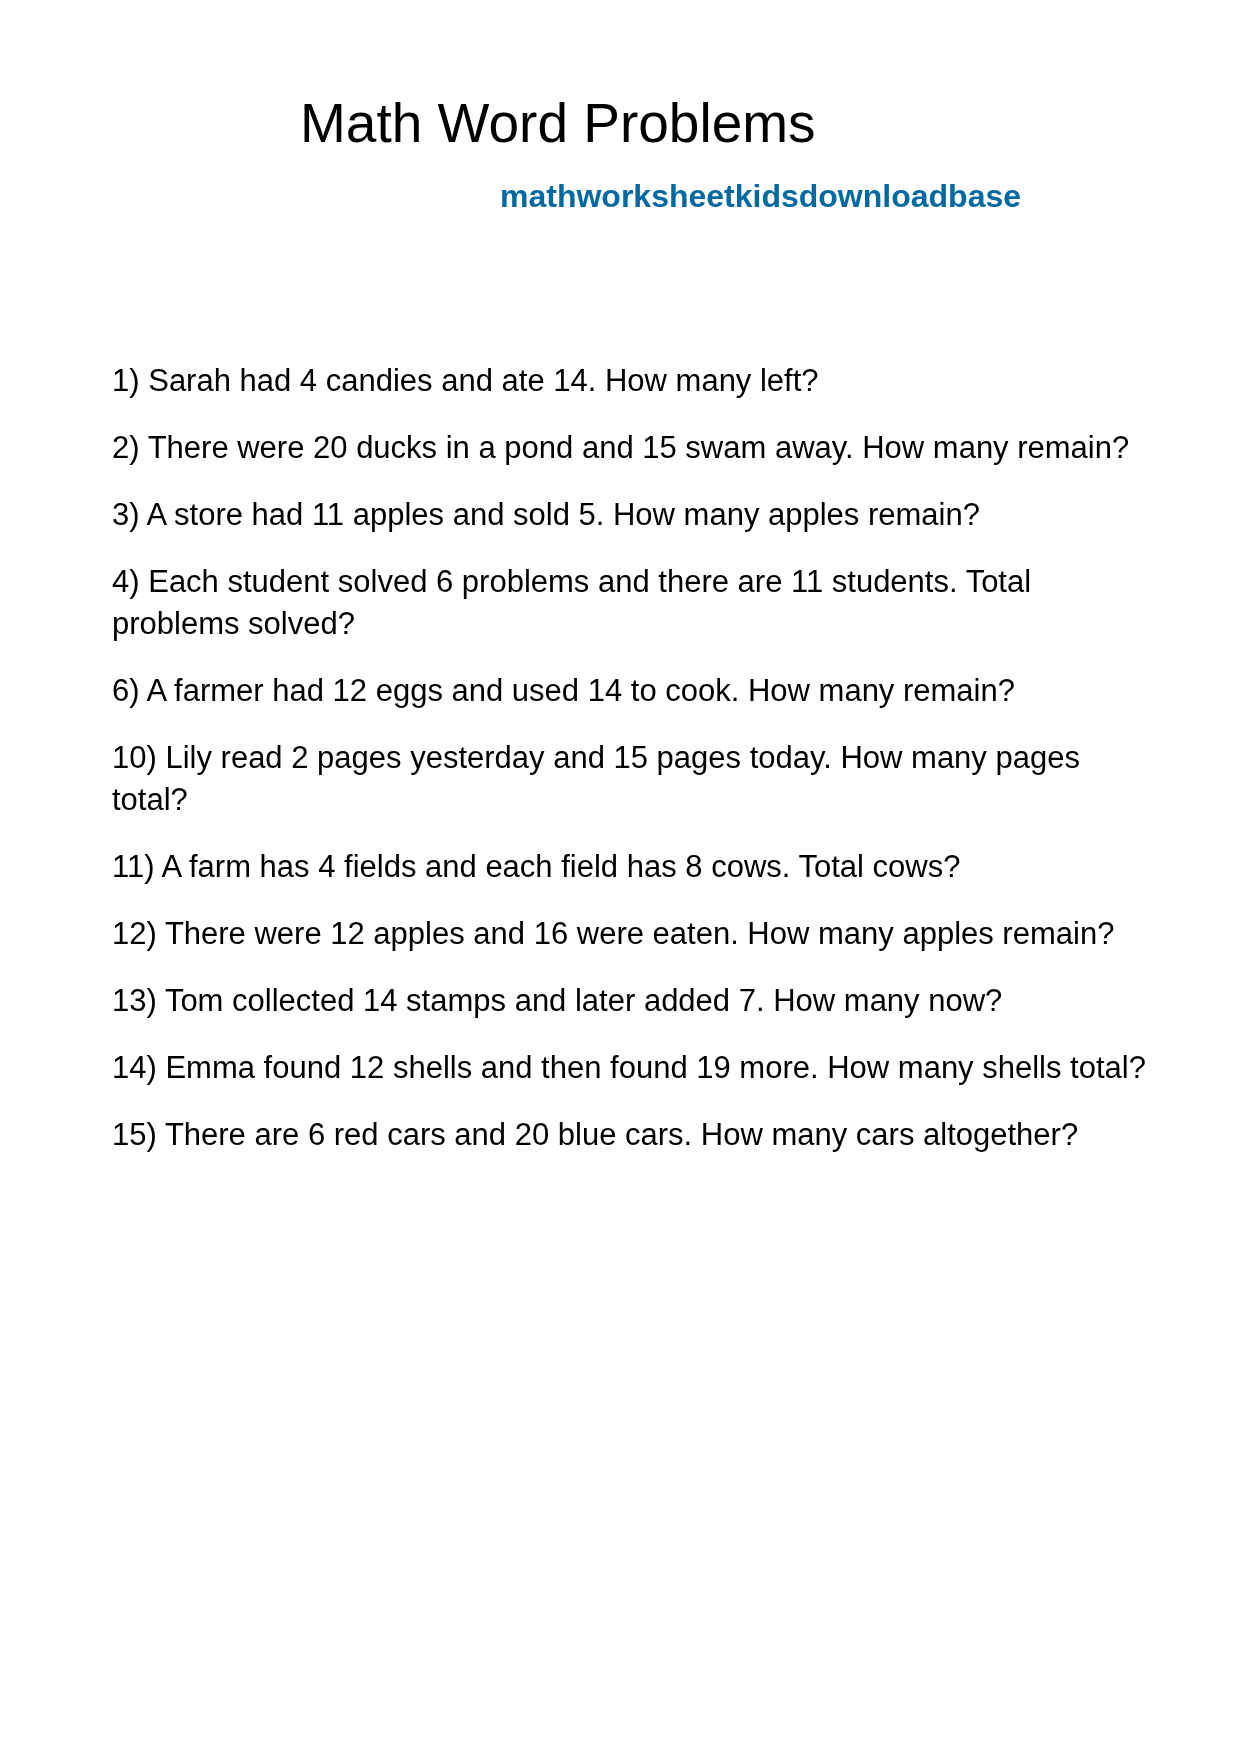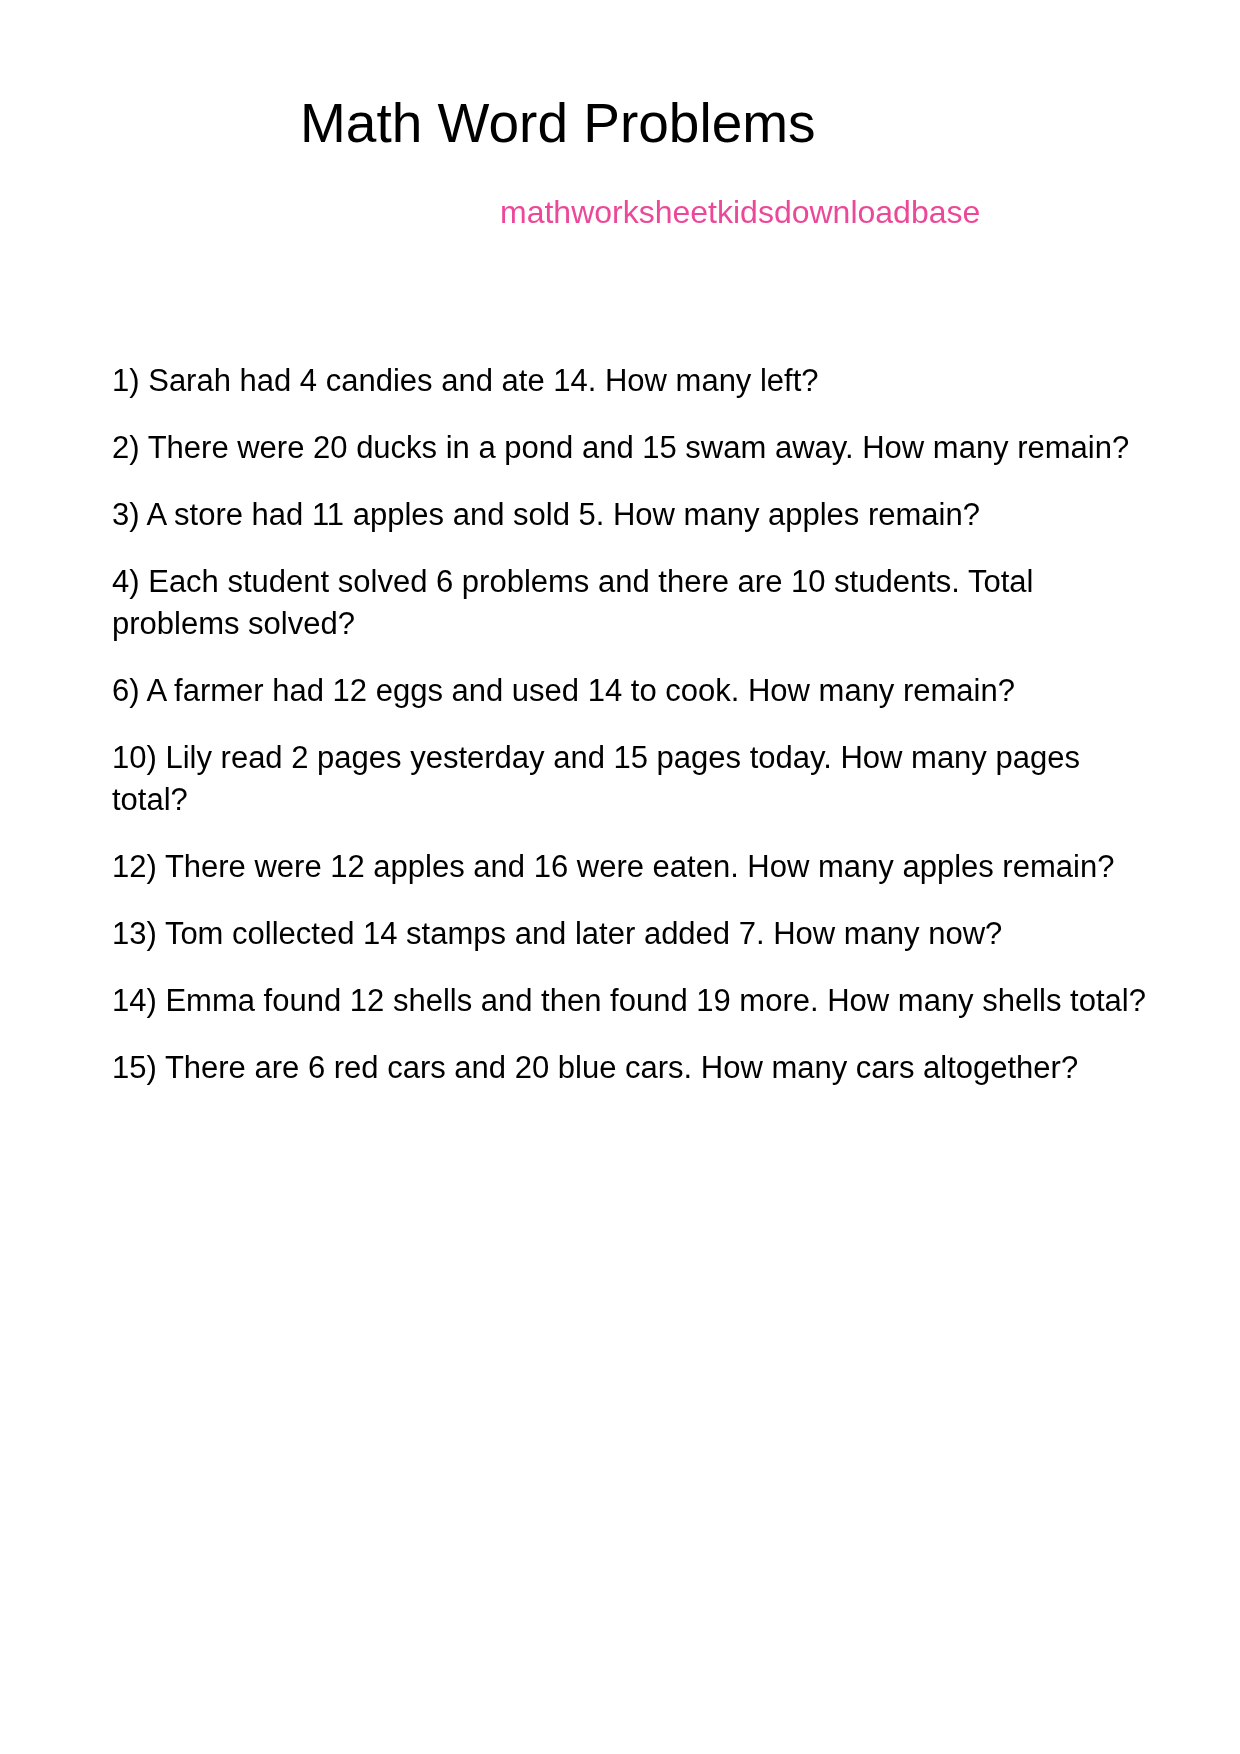--- a/index.html
+++ b/index.html
@@ -30,26 +30,27 @@
       margin: 0;
       font-size: 55px;
       font-weight: normal;
       line-height: 1;
       letter-spacing: 0px;
       white-space: nowrap;
     }
     .subtitle {
       position: absolute;
       left: 500px;
-      top: 196px;
+      top: 180px;
       margin: 0;
       font-size: 32px;
       line-height: 1;
-      color: #ec4899;
+      color: #0369a1;
       white-space: nowrap;
+      font-weight: bold;
     }
     .problems {
       position: absolute;
       left: 100px;
       top: 348px;
       width: 1050px;
       margin: 12px;
       padding: 0;
       list-style: none;
     }
@@ -67,21 +68,22 @@
 <body>
 
 <div class="page">
   <h1 class="title">Math Word Problems</h1>
   <div class="subtitle">mathworksheetkidsdownloadbase</div>
 
   <ol class="problems">
     <li class="problem"><span class="num">1)</span><span>Sarah had 4 candies and ate 14. How many left?</span></li>
     <li class="problem"><span class="num">2)</span><span>There were 20 ducks in a pond and 15 swam away. How many remain?</span></li>
     <li class="problem"><span class="num">3)</span><span>A store had 11 apples and sold 5. How many apples remain?</span></li>
-    <li class="problem"><span class="num">4)</span><span>Each student solved 6 problems and there are 10 students. Total problems solved?</span></li>
+    <li class="problem"><span class="num">4)</span><span>Each student solved 6 problems and there are 11 students. Total problems solved?</span></li>
     <li class="problem"><span class="num">6)</span><span>A farmer had 12 eggs and used 14 to cook. How many remain?</span></li>
     <li class="problem"><span class="num">10)</span><span>Lily read 2 pages yesterday and 15 pages today. How many pages total?</span></li>
+    <li class="problem"><span class="num">11)</span><span>A farm has 4 fields and each field has 8 cows. Total cows?</span></li>
     <li class="problem"><span class="num">12)</span><span>There were 12 apples and 16 were eaten. How many apples remain?</span></li>
     <li class="problem"><span class="num">13)</span><span>Tom collected 14 stamps and later added 7. How many now?</span></li>
     <li class="problem"><span class="num">14)</span><span>Emma found 12 shells and then found 19 more. How many shells total?</span></li>
     <li class="problem"><span class="num">15)</span><span>There are 6 red cars and 20 blue cars. How many cars altogether?</span></li>
   </ol>
 </div>
 
 </body></html>

